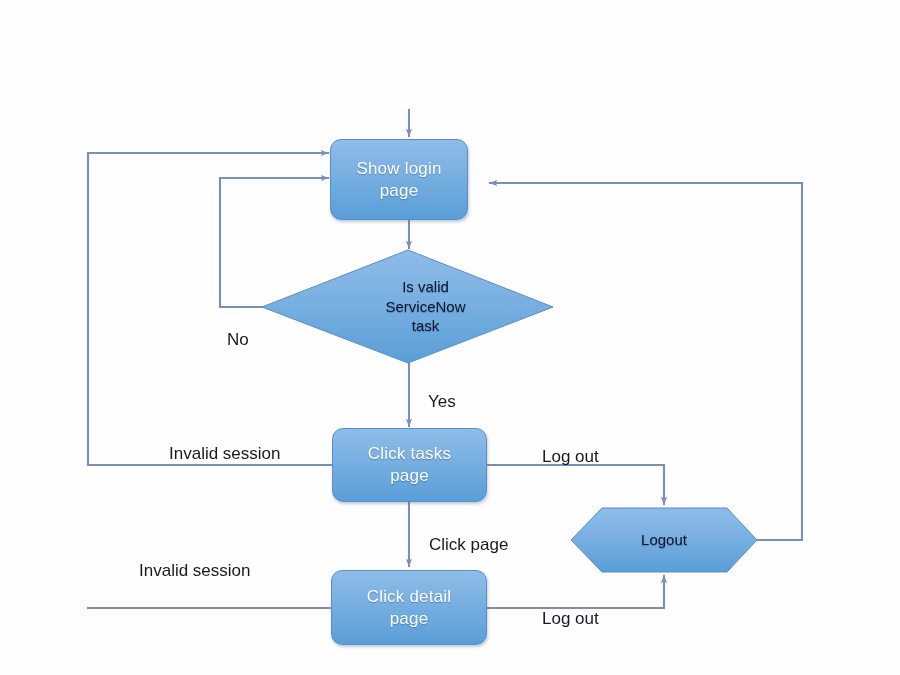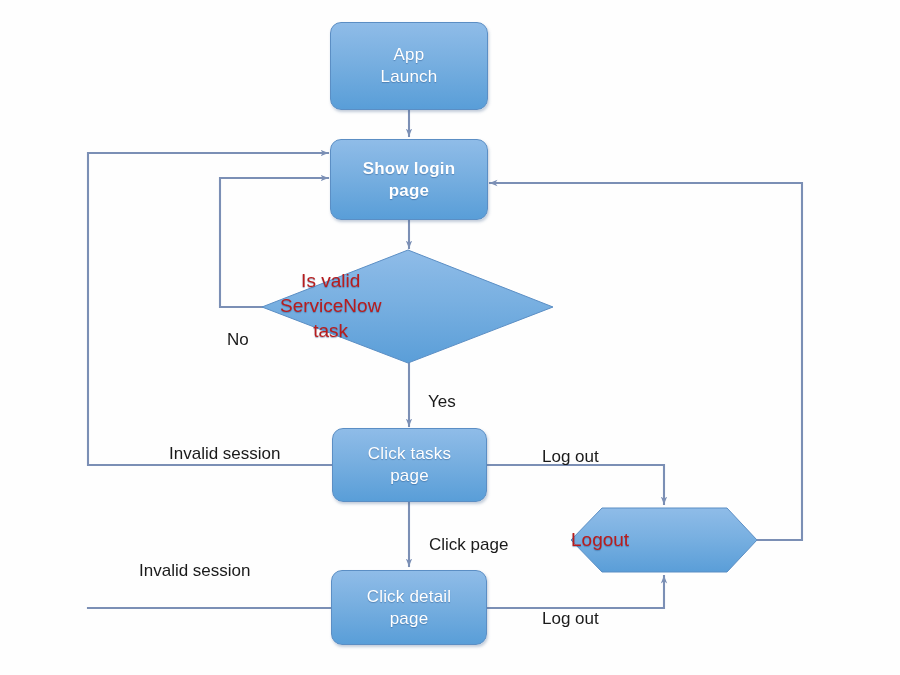--- a/index.html
+++ b/index.html
@@ -45,23 +45,24 @@
     position: absolute;
     z-index: 3;
   }
   .shape-label {
     position: absolute;
     left: 0; top: 0;
     width: 100%;
     height: 100%;
     display: flex;
     align-items: center;
+    justify-content: center;
     text-align: center;
-    color: #b91c1c;
-    font-size: 19px;
+    color: #0f172a;
+    font-size: 15px;
     line-height: 1.3;
     text-shadow: 0 1px 1px rgba(40,80,130,0.45);
     pointer-events: none;
   }
   .edge-label {
     position: absolute;
     color: #1a1a1a;
     font-size: 17px;
     white-space: nowrap;
     z-index: 4;
@@ -105,28 +106,22 @@
       <path d="M487,608 L664,608 L664,576" marker-end="url(#arrow)"></path>
 
       <path d="M757,540 L802,540 L802,183 L490,183" marker-end="url(#arrow)"></path>
     </g>
 
     <polygon points="262,307 408,250 553,307 408,363" fill="url(#gNode)" stroke="#5b8ec4" stroke-width="1"></polygon>
 
     <polygon points="602,508 727,508 757,540 727,572 602,572 571,540" fill="url(#gNode)" stroke="#5b8ec4" stroke-width="1"></polygon>
   </svg>
 
-  <div class="node rect" style="left:330px; top:22px; width:158px; height:88px;">
-    <div>
-      <div>App</div>
-      <div>Launch</div>
-    </div>
-  </div>
 
-  <div class="node rect" style="left:330px; top:139px; width:158px; height:81px;font-weight:bold;">
+  <div class="node rect" style="left:330px; top:139px; width:138px; height:81px;">
     <div>
       <div>Show login</div>
       <div>page</div>
     </div>
   </div>
 
   <div class="diamond-wrap" style="left:262px; top:250px; width:291px; height:113px;">
     <div class="shape-label" style="padding-left:18px;">
       <div>
         <div>Is valid</div>

